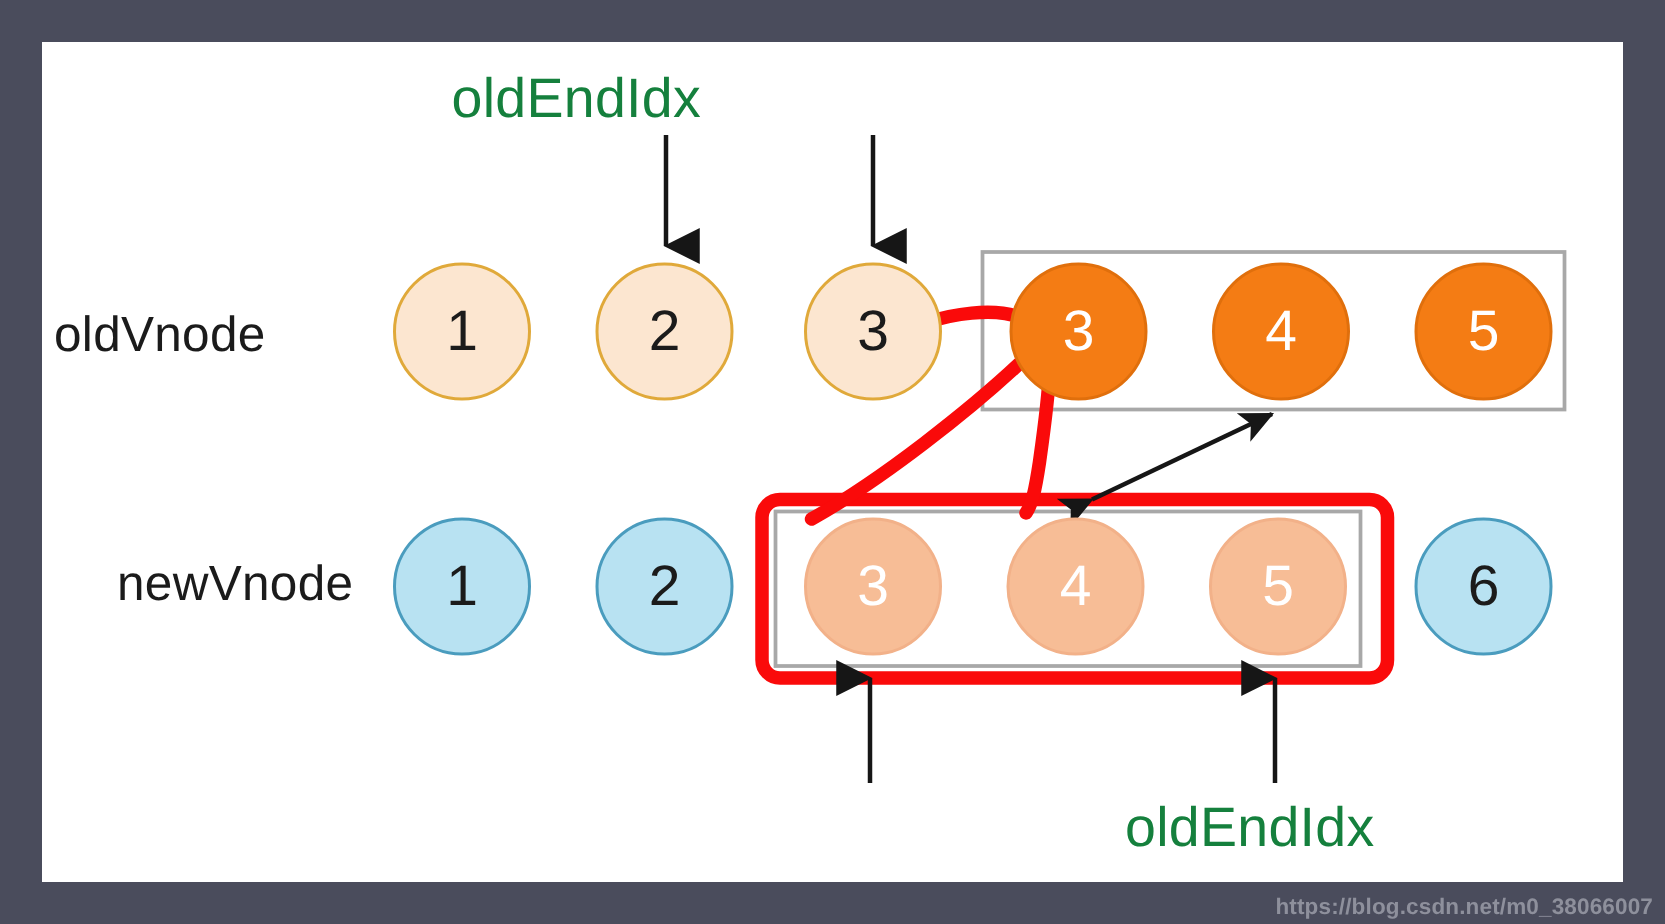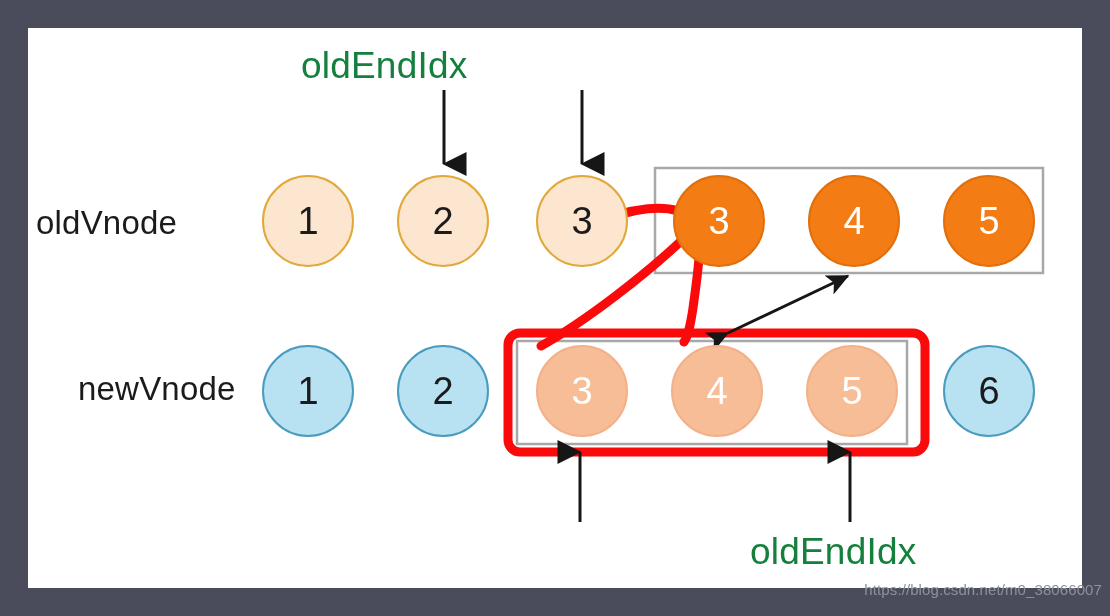--- a/index.html
+++ b/index.html
@@ -80,25 +80,26 @@
     color: #1b1b1b;
   }
   .node-peach {
     background: #f7bd96;
     border: 2px solid #f2b189;
     color: #ffffff;
   }
   .watermark {
     position: absolute;
     right: 8px;
-    bottom: 18px;
+    bottom: 3px;
     font-size: 15px;
     color: #8e909c;
     white-space: nowrap;
     letter-spacing: 0.1px;
+    font-weight: bold;
   }
 </style>
 </head>
 <body>
 
 <div id="stage">
   <div id="canvas">
 
     <svg id="overlay" viewBox="0 0 1054 560">
       <defs>

